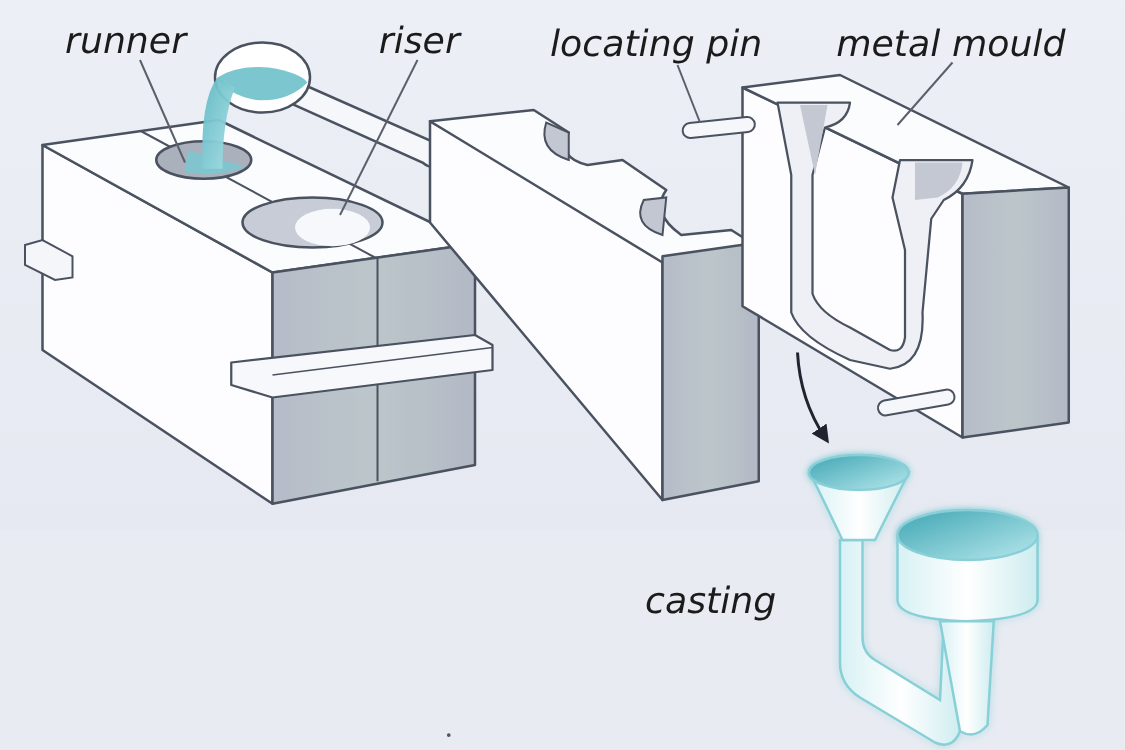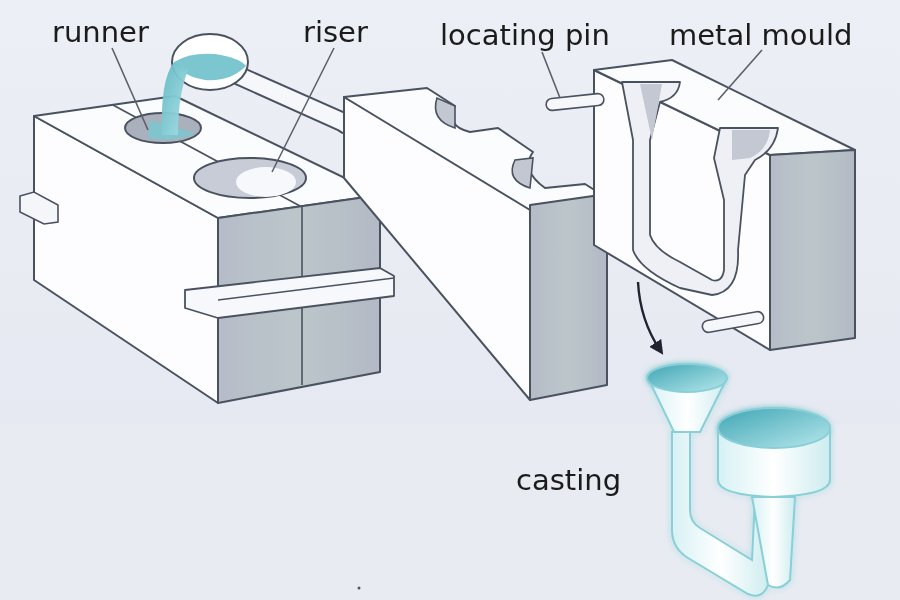--- a/index.html
+++ b/index.html
@@ -1,18 +1,18 @@
 <!DOCTYPE html>
 <html><head>
 <meta charset="utf-8">
 <style>
   html, body { margin: 0; padding: 0; }
   body { width: 900px; height: 600px; overflow: hidden; background: #e8ebf2; }
   #stage { position: relative; width: 900px; height: 424px;
-    background: linear-gradient(180deg, #eceff5 0%, #e6e9f1 100%); }
+    background: linear-gradient(180deg, #eceff5 0%, #e6e9f1 100%); font-style: italic; }
   svg { position: absolute; left: 0; top: 0; }
   .label { font-family: "DejaVu Sans", sans-serif; font-size: 29px; fill: #1b1b1b; }
   .edge { stroke: #4a5260; stroke-width: 2; stroke-linejoin: round; fill: none; }
   .face-top { fill: #fbfcfe; stroke: #4a5260; stroke-width: 2; stroke-linejoin: round; }
   .face-side { fill: #fdfdff; stroke: #4a5260; stroke-width: 2; stroke-linejoin: round; }
   .leader { stroke: #5a606b; stroke-width: 1.6; fill: none; }
 </style>
 </head>
 <body>
 

